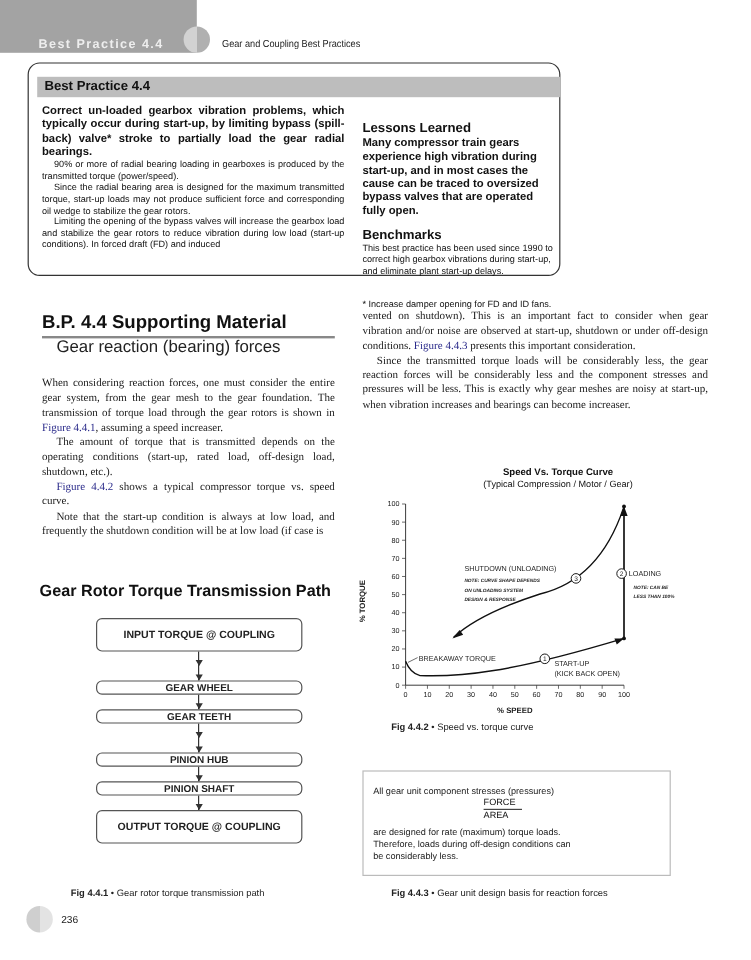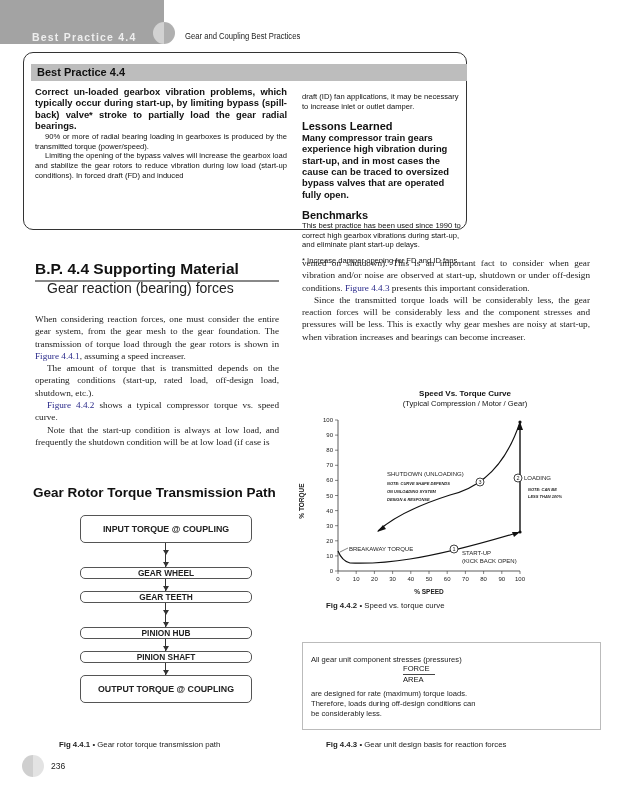--- a/index.html
+++ b/index.html
@@ -10,21 +10,21 @@
   .hdr-sub { position: absolute; left: 185px; top: 31px; font-size: 8.5px; color: #222; transform: scaleX(0.9); transform-origin: left; }
   .bp-outer { position: absolute; left: 23px; top: 52px; width: 444px; height: 178px; border: 1.2px solid #333; border-radius: 10px; border-top-right-radius: 10px; }
   .bp-head { position: absolute; left: 31px; top: 64px; width: 436px; height: 17px; background: #bdbdbd; }
   .bp-head span { position: absolute; left: 6px; top: 2px; font-size: 11px; font-weight: bold; color: #111; }
   .bp-col1 { position: absolute; left: 35px; top: 76px; width: 252px; font-size: 7.6px; line-height: 9.6px; text-align: justify; margin-top: 10px; }
   .bp-lead { font-size: 9.4px; line-height: 11.3px; font-weight: bold; margin-bottom: 1px; }
   .bp-col1 p.ind { text-indent: 10px; }
   .bp-col2 { position: absolute; left: 302px; top: 92px; width: 160px; font-size: 7.6px; line-height: 9.6px; }
   .bp-h { font-size: 11px; font-weight: bold; margin-top: 9px; line-height: 12px; }
   .bp-ll { font-size: 9.4px; line-height: 11.3px; font-weight: bold; width: 162px; }
-  .bp-foot { margin-top: 6px; }
+  .bp-foot { margin-top: 18px; }
 
   .sm-title { position: absolute; left: 35px; top: 260px; font-size: 15.5px; font-weight: bold; }
   .sm-rule { position: absolute; left: 35px; top: 280px; width: 244px; height: 1.5px; background: #888; }
   .sm-sub { position: absolute; left: 35px; top: 280px; font-size: 14px; color: #222; margin-left: 12px; }
   .serif { font-family: "Liberation Serif", serif; font-size: 9.2px; line-height: 12.3px; text-align: justify; color: #1a1a1a; }
   .col-l { position: absolute; left: 35px; top: 313px; width: 244px; }
   .col-r { position: absolute; left: 302px; top: 257px; width: 288px; }
   .serif p.ind { text-indent: 12px; }
   .fig-ref { color: #2a2a8a; }
 
@@ -39,21 +39,21 @@
 
   .cap { position: absolute; font-size: 7.8px; color: #222; padding-left: 24px; }
   .cap b { font-weight: bold; }
   .pg-circle { position: absolute; left: 22px; top: 755px; width: 22px; height: 22px; border-radius: 50%; background: linear-gradient(90deg, #cfcfcf 50%, #e3e3e3 50%); }
   .pg-num { position: absolute; left: 51px; top: 761px; font-size: 8.5px; color: #222; }
 
   .chart { position: absolute; left: 290px; top: 383px; width: 320px; height: 220px; }
   .ch-title { position: absolute; left: 0; width: 230px; text-align: center; font-size: 8px; font-weight: bold; top: 6px; left: 60px; }
   .ch-sub { position: absolute; width: 230px; text-align: center; font-size: 7.6px; top: 16px; left: 60px; }
 
-  .f3-box { position: absolute; left: 302px; top: 642px; width: 299px; height: 88px; border: 1px solid #bbb; }
+  .f3-box { position: absolute; left: 302px; top: 642px; width: 257px; height: 88px; border: 1px solid #bbb; }
   .f3-text { position: absolute; left: 8px; top: 12px; font-size: 7.6px; line-height: 10px; color: #222; }
   .f3-frac { position: absolute; left: 100px; top: 21px; width: 32px; font-size: 7.6px; line-height: 10px; }
   .f3-frac .num { border-bottom: 0.8px solid #444; }
   .f3-rest { position: absolute; left: 8px; top: 46px; font-size: 7.6px; line-height: 10px; color: #222; }
 </style>
 </head>
 <body>
 
 <div class="hdr-bar"></div>
 <div class="hdr-title">Best Practice 4.4</div>
@@ -61,25 +61,25 @@
 <div class="hdr-sub">Gear and Coupling Best Practices</div>
 
 <div class="bp-outer"></div>
 <div class="bp-head">
     <span>Best Practice 4.4</span>
   </div>
 
 <div class="bp-col1">
   <p class="bp-lead">Correct un-loaded gearbox vibration problems, which typically occur during start-up, by limiting bypass (spill-back) valve* stroke to partially load the gear radial bearings.</p>
   <p class="ind">90% or more of radial bearing loading in gearboxes is produced by the transmitted torque (power/speed).</p>
+  <p class="ind">Since the radial bearing area is designed for the maximum transmitted torque, start-up loads may not produce sufficient force and corresponding oil wedge to stabilize the gear rotors.</p>
   <p class="ind">Limiting the opening of the bypass valves will increase the gearbox load and stabilize the gear rotors to reduce vibration during low load (start-up conditions). In forced draft (FD) and induced</p>
 </div>
 
 <div class="bp-col2">
-  <p>draft (ID) fan applications, it may be necessary to increase inlet or outlet damper.</p>
   <p class="bp-h">Lessons Learned</p>
   <p class="bp-ll">Many compressor train gears experience high vibration during start-up, and in most cases the cause can be traced to oversized bypass valves that are operated fully open.</p>
   <p class="bp-h">Benchmarks</p>
   <p>This best practice has been used since 1990 to correct high gearbox vibrations during start-up, and eliminate plant start-up delays.</p>
   <p class="bp-foot">* Increase damper opening for FD and ID fans.</p>
 </div>
 
 <div class="sm-title">B.P. 4.4 Supporting Material</div>
 <div class="sm-rule"></div>
 <div class="sm-sub">Gear reaction (bearing) forces</div>

